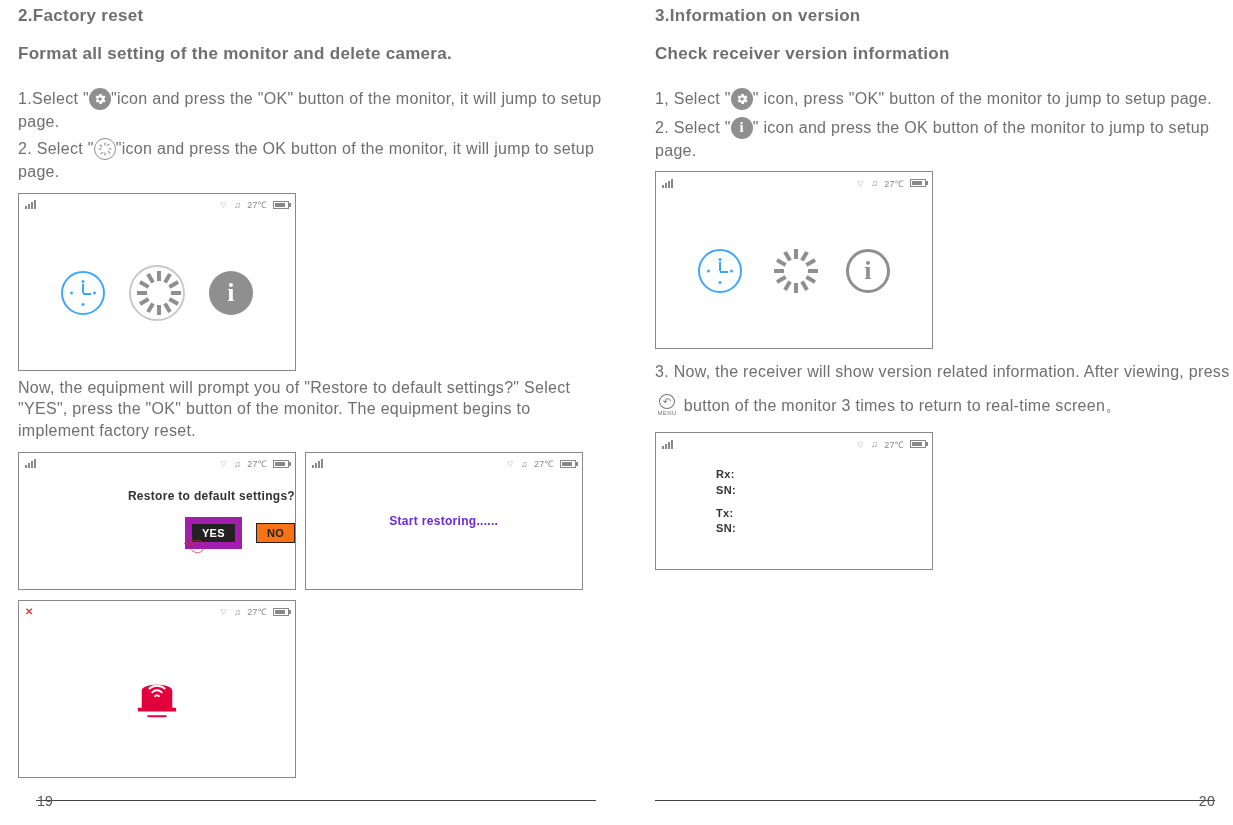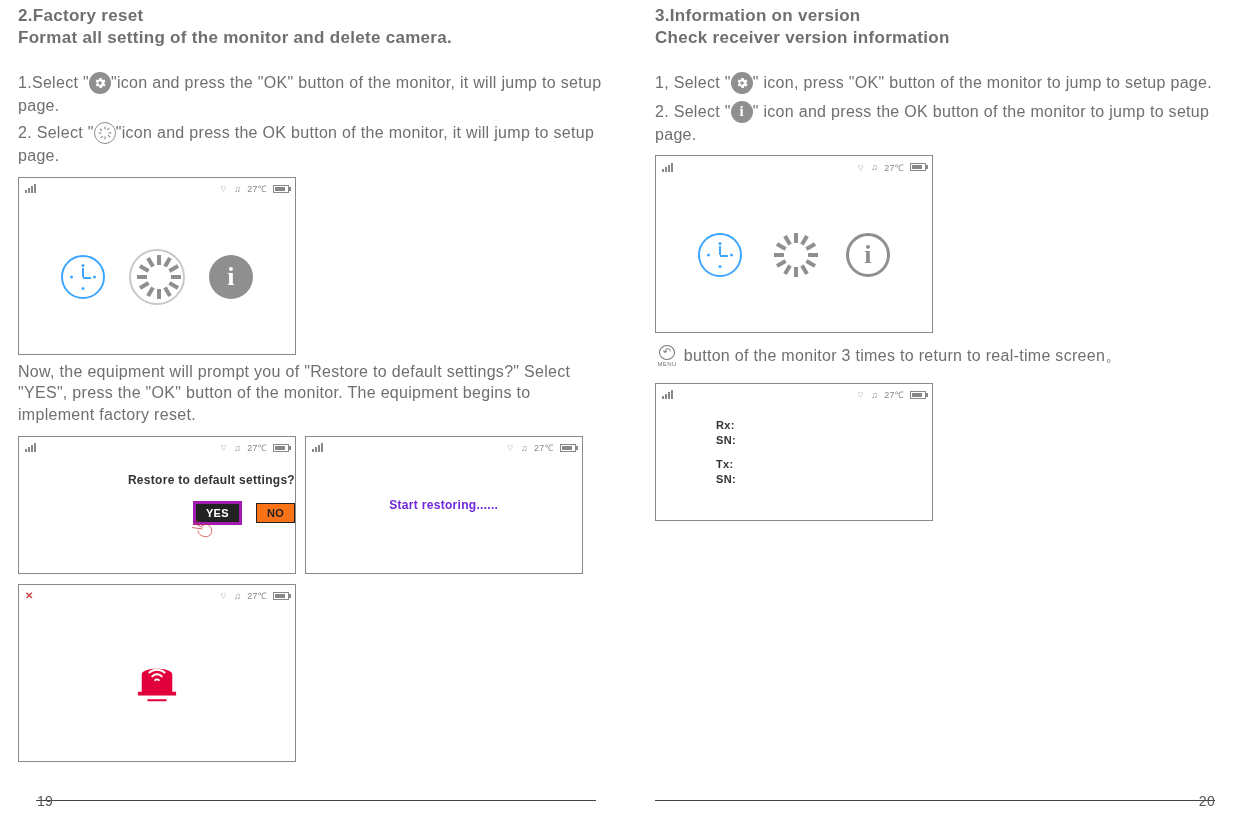--- a/index.html
+++ b/index.html
@@ -13,21 +13,21 @@
     letter-spacing: 0.3px;
   }
   .page {
     position: absolute;
     top: 6px;
     width: 595px;
     padding-right: 10px;
   }
   .page-left { left: 18px; }
   .page-right { left: 655px; }
-  .h { font-weight: bold; font-size: 17px; margin-bottom: 2px; }
+  .h { font-weight: bold; font-size: 17px; margin-bottom: 18px; }
   .sub { font-weight: bold; font-size: 17px; margin-bottom: 24px; }
   .para { font-size: 16px; line-height: 1.35; margin-bottom: 6px; }
   .inline-icon {
     display: inline-flex; align-items: center; justify-content: center;
     width: 22px; height: 22px; border-radius: 50%;
     background: #8f8f8f; color: #fff; font-size: 15px;
     vertical-align: middle; position: relative; top: -1px;
   }
   .inline-icon.blank {
     background: #fff; border: 1.5px solid #8f8f8f;
@@ -90,21 +90,21 @@
   .big-icon.blue-ring .d1{top:2px;left:50%;transform:translateX(-50%);}
   .big-icon.blue-ring .d2{bottom:2px;left:50%;transform:translateX(-50%);}
   .big-icon.blue-ring .d3{left:2px;top:50%;transform:translateY(-50%);}
   .big-icon.blue-ring .d4{right:2px;top:50%;transform:translateY(-50%);}
   .prompt-block{
     position:absolute; left:0; right:0; top:36px; bottom:0;
     display:flex; flex-direction:column; align-items:flex-end; gap:14px;
   }
   .prompt-text{ font-size:12px; font-weight:bold; color:#333; }
   .btnrow{ display:flex; gap:14px; align-items:center; position:relative;}
-  .btn-yes{ background:#222; color:#fff; font-size:11px; font-weight:bold; padding:3px 10px; border:3px solid #a21caf;}
+  .btn-yes{ background:#222; color:#fff; font-size:11px; font-weight:bold; padding:3px 10px; border:7px solid #a21caf;}
   .btn-no{ background:#f97316; color:#222; font-size:11px; font-weight:bold; padding:3px 10px; border:1px solid #222;}
   .hand{
     position:absolute; left:-4px; top:16px; width:30px; height:24px;
   }
   .hand svg{width:100%;height:100%;}
   .restoring-text{
     font-size:12px; font-weight:bold; color:#6d28d9;
     position:absolute; left:0; right:0; top:50%; transform:translateY(-50%); text-align:center;
   }
   .alert-icon{
@@ -338,21 +338,21 @@
             <div class="tick" style="transform:rotate(270deg)"></div>
             <div class="tick" style="transform:rotate(300deg)"></div>
             <div class="tick" style="transform:rotate(330deg)"></div>
         </div>
         <div class="big-icon grey" style="background:#fff;border:3px solid #8f8f8f;color:#8f8f8f">i</div>
       </div>
     </div>
   </div>
 
   <p class="para" style="line-height:2.1">
-    <span class="inline-menu">
+    <span>3. Now, the receiver will show version related information. After viewing, press </span><span class="inline-menu">
         <span class="circ">
           <span class="arrow">↶</span>
         </span>
         <span class="lbl">MENU</span>
       </span><span> button of the monitor 3 times to return to real-time screen。</span>
   </p>
 
   <div class="screen small">
     <div class="status">
       <div class="sig">

